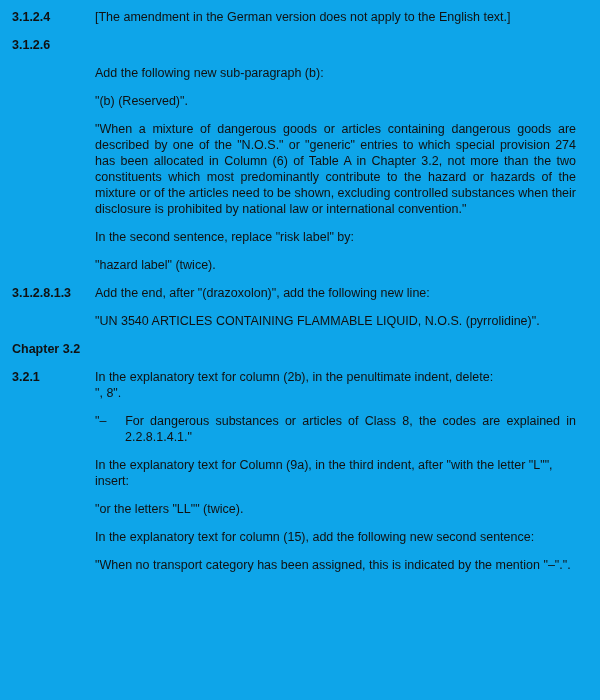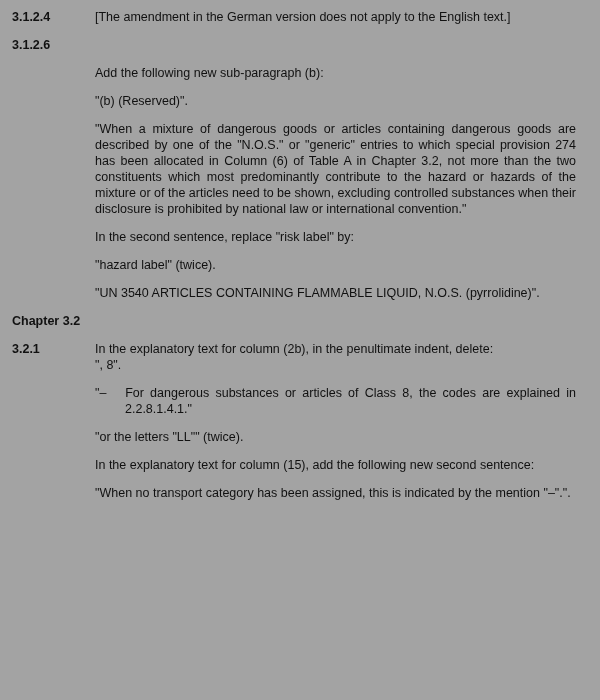--- a/index.html
+++ b/index.html
@@ -2,21 +2,21 @@
 <html><head>
 <meta charset="utf-8">
 <style>
   html, body { margin: 0; padding: 0; background: #ffffff; }
   .page {
     width: 600px;
     height: 700px;
     box-sizing: border-box;
     padding: 9px 24px 0 12px;
     overflow: hidden;
-    background: #a3a3a3;
+    background: #0ea5e9;
     color: #111111;
     font-family: "Liberation Sans", "DejaVu Sans", sans-serif;
     font-size: 12.5px;
     line-height: 16px;
   }
   .row { display: flex; margin-bottom: 12px; }
   .num {
     width: 83px;
     flex: 0 0 83px;
     font-weight: bold;
@@ -61,20 +61,24 @@
   <div class="row">
     <div class="num"></div>
     <div class="txt">In the second sentence, replace "risk label" by:</div>
   </div>
 
   <div class="row">
     <div class="num"></div>
     <div class="txt">"hazard label" (twice).</div>
   </div>
 
+  <div class="row">
+    <div class="num">3.1.2.8.1.3</div>
+    <div class="txt">Add the end, after "(drazoxolon)", add the following new line:</div>
+  </div>
 
   <div class="row">
     <div class="num"></div>
     <div class="txt">"UN 3540 ARTICLES CONTAINING FLAMMABLE LIQUID, N.O.S. (pyrrolidine)".</div>
   </div>
 
   <div class="row">
     <div class="heading">Chapter 3.2</div>
   </div>
 
@@ -83,20 +87,25 @@
     <div class="txt preline">In the explanatory text for column (2b), in the penultimate indent, delete:
 ", 8".</div>
   </div>
 
 
   <div class="row">
     <div class="num"></div>
     <div class="txt justify hang">"–&nbsp;&nbsp;&nbsp;For dangerous substances or articles of Class 8, the codes are explained in 2.2.8.1.4.1."</div>
   </div>
 
+  <div class="row">
+    <div class="num"></div>
+    <div class="txt preline">In the explanatory text for Column (9a), in the third indent, after "with the letter "L"",
+insert:</div>
+  </div>
 
   <div class="row">
     <div class="num"></div>
     <div class="txt">"or the letters "LL"" (twice).</div>
   </div>
 
   <div class="row">
     <div class="num"></div>
     <div class="txt">In the explanatory text for column (15), add the following new second sentence:</div>
   </div>

